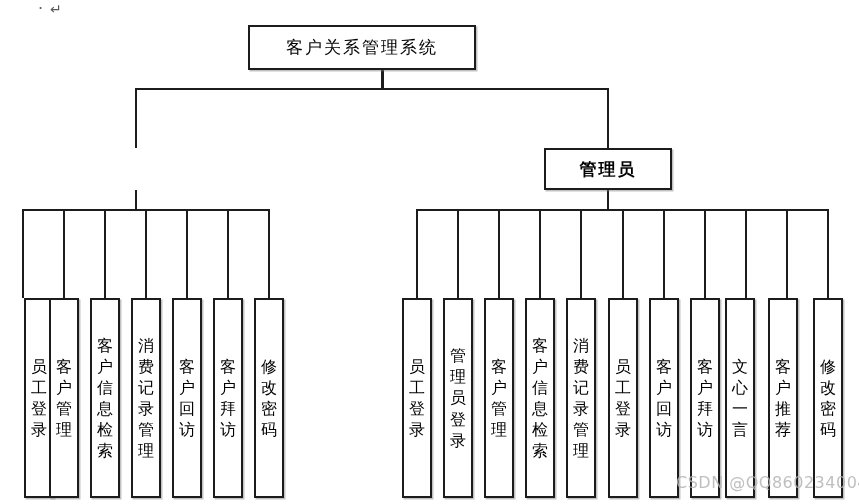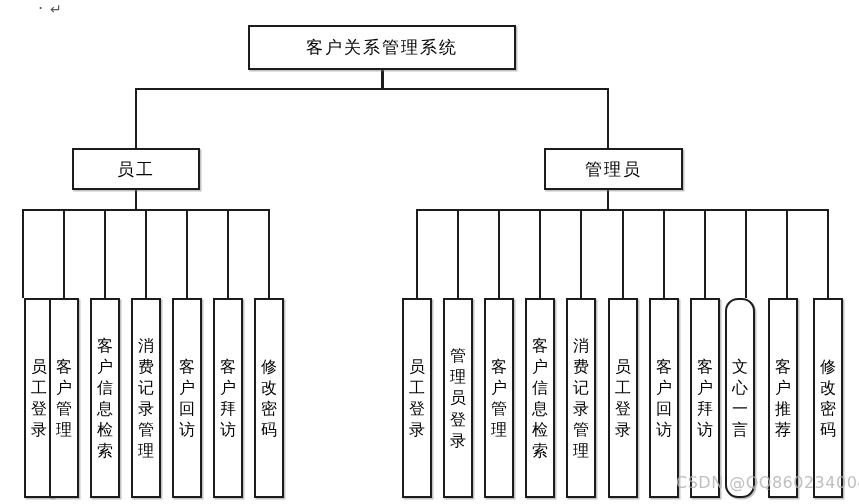--- a/index.html
+++ b/index.html
@@ -11,23 +11,23 @@
     position:absolute; left:38px; top:1px; color:#595959;
     font-size:14px; display:flex; gap:7px; align-items:center;
   }
   .editor-marks .dot { font-size:16px; line-height:14px; }
   .box {
     position:absolute; box-sizing:border-box; background:#ffffff;
     border:2px solid #1c1c1c; box-shadow:1.5px 1.5px 0 rgba(120,120,120,0.45);
     display:flex; align-items:center; justify-content:center;
   }
   .box .hlabel { font-size:17px; letter-spacing:2px; white-space:nowrap; }
-  .root-box   { left:248px; top:25px;  width:268px; height:45px; }
+  .root-box   { left:248px; top:25px;  width:228px; height:45px; }
   .branch-emp { left:72px;  top:148px; width:128px; height:42px; }
-  .branch-adm { left:544px; top:148px; width:139px; height:42px; }
+  .branch-adm { left:544px; top:148px; width:128px; height:42px;font-weight:bold; }
   .child-box  { width:30px; height:200px; top:298px; }
   .vlabel {
     width:18px; font-size:16px; line-height:1.32; text-align:center;
     word-break:break-all; letter-spacing:0;
   }
   .line { position:absolute; background:#1c1c1c; }
   .watermark {
     position:absolute; left:676px; top:473px; z-index:6;
     font-size:16px; color:#b4b4b4; opacity:0.85; white-space:nowrap;
     letter-spacing:0.5px;
@@ -69,23 +69,20 @@
       <div class="line" style="left: 704px; top: 209px; width: 2px; height: 89px;"></div>
       <div class="line" style="left: 745px; top: 209px; width: 2px; height: 89px;"></div>
       <div class="line" style="left: 786px; top: 209px; width: 2px; height: 89px;"></div>
       <div class="line" style="left: 827px; top: 209px; width: 2px; height: 89px;"></div>
     </div>
 
   <div class="box root-box">
     <span class="hlabel">客户关系管理系统</span>
   </div>
 
-  <div class="box branch-emp">
-    <span class="hlabel">员工</span>
-  </div>
 
   <div class="box branch-adm">
     <span class="hlabel">管理员</span>
   </div>
 
   <div id="children">
       <div class="box child-box" style="left: 24px;">
         <span class="vlabel">员工登录</span>
       </div>
       <div class="box child-box" style="left: 49px;">
@@ -123,21 +120,21 @@
       </div>
       <div class="box child-box" style="left: 608px;">
         <span class="vlabel">员工登录</span>
       </div>
       <div class="box child-box" style="left: 649px;">
         <span class="vlabel">客户回访</span>
       </div>
       <div class="box child-box" style="left: 690px;">
         <span class="vlabel">客户拜访</span>
       </div>
-      <div class="box child-box" style="left: 725px; border-radius: 13px;">
+      <div class="box child-box" style="left: 725px;">
         <span class="vlabel">文心一言</span>
       </div>
       <div class="box child-box" style="left: 768px;">
         <span class="vlabel">客户推荐</span>
       </div>
       <div class="box child-box" style="left: 813px;">
         <span class="vlabel">修改密码</span>
       </div>
     </div>
 

